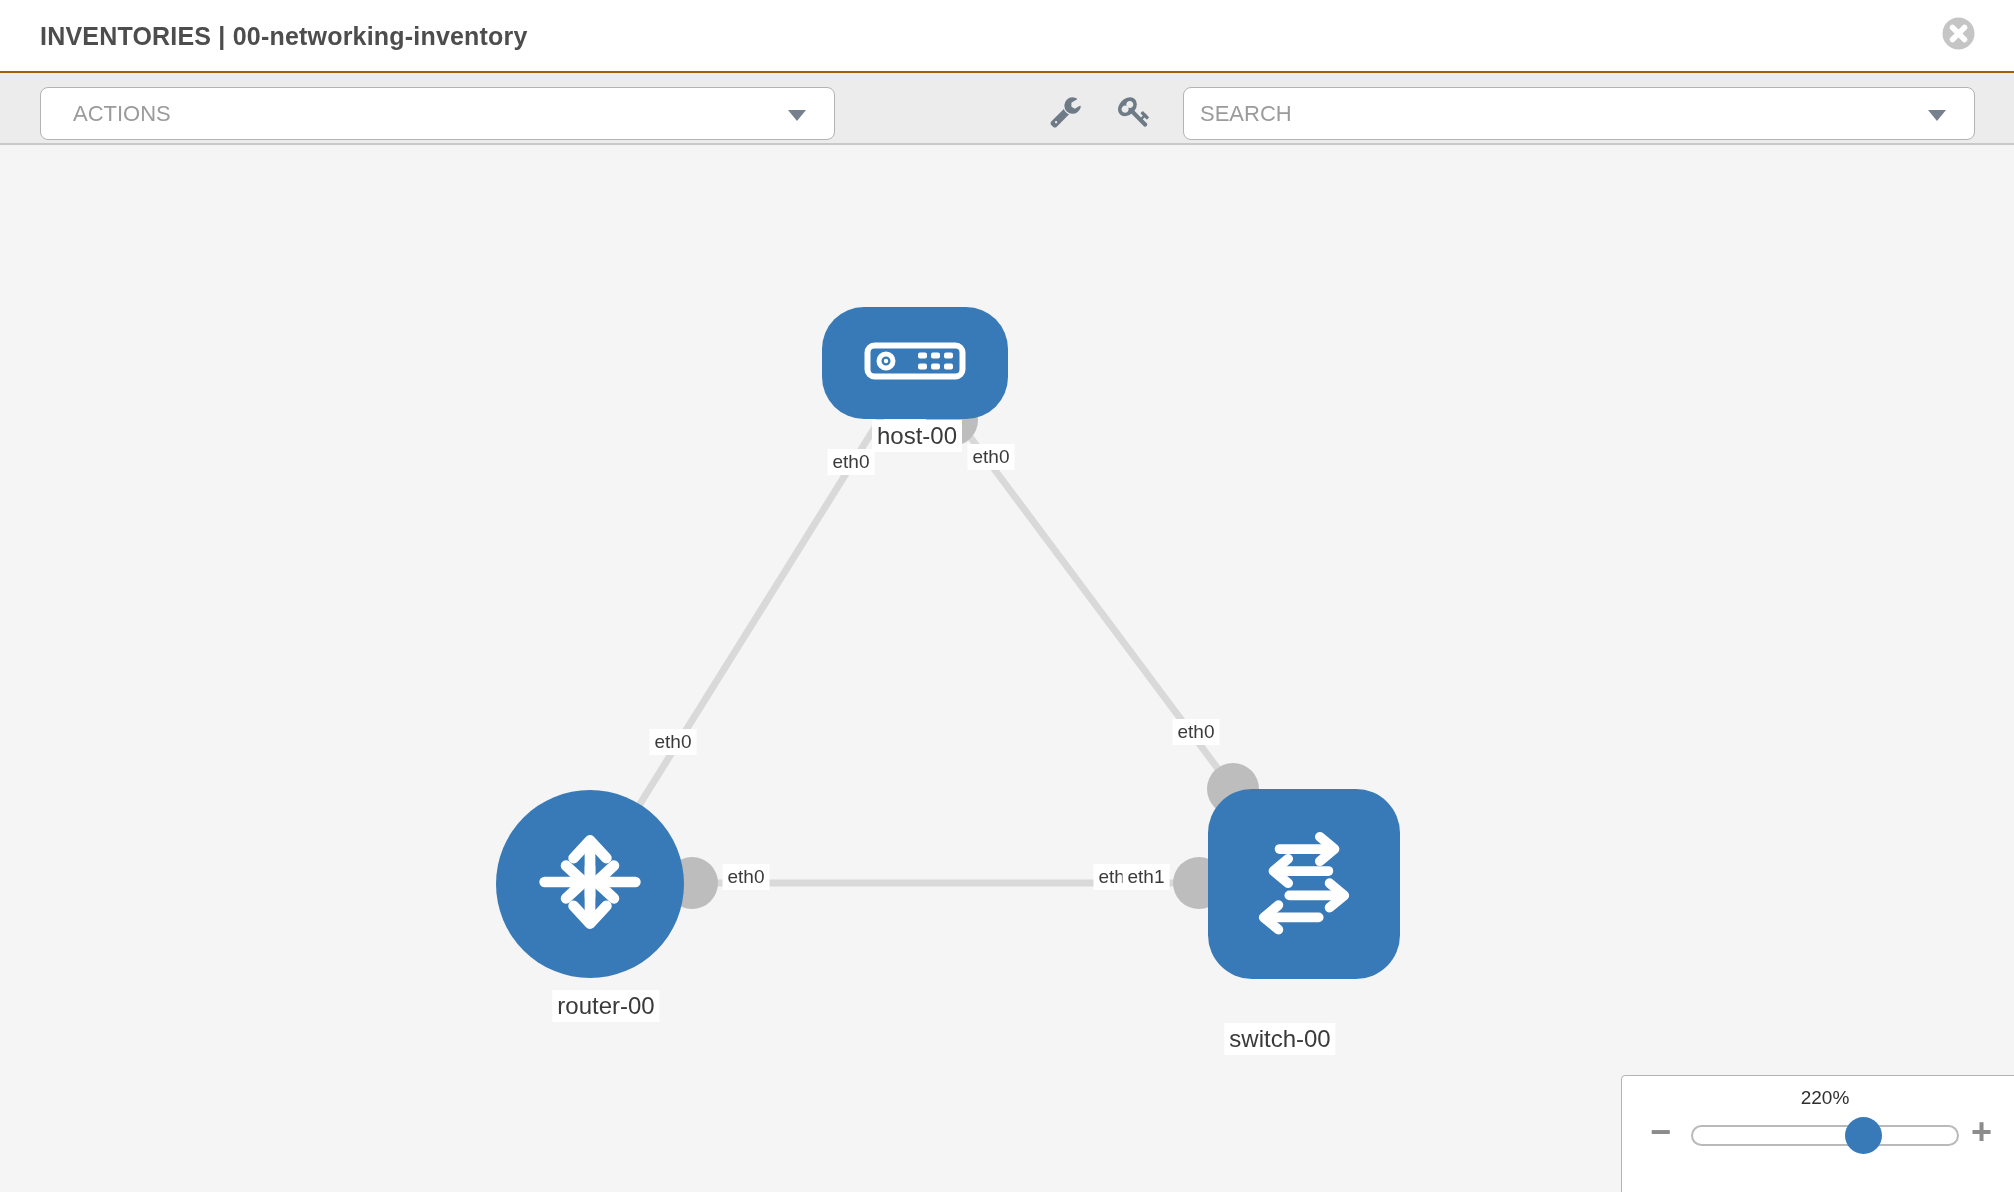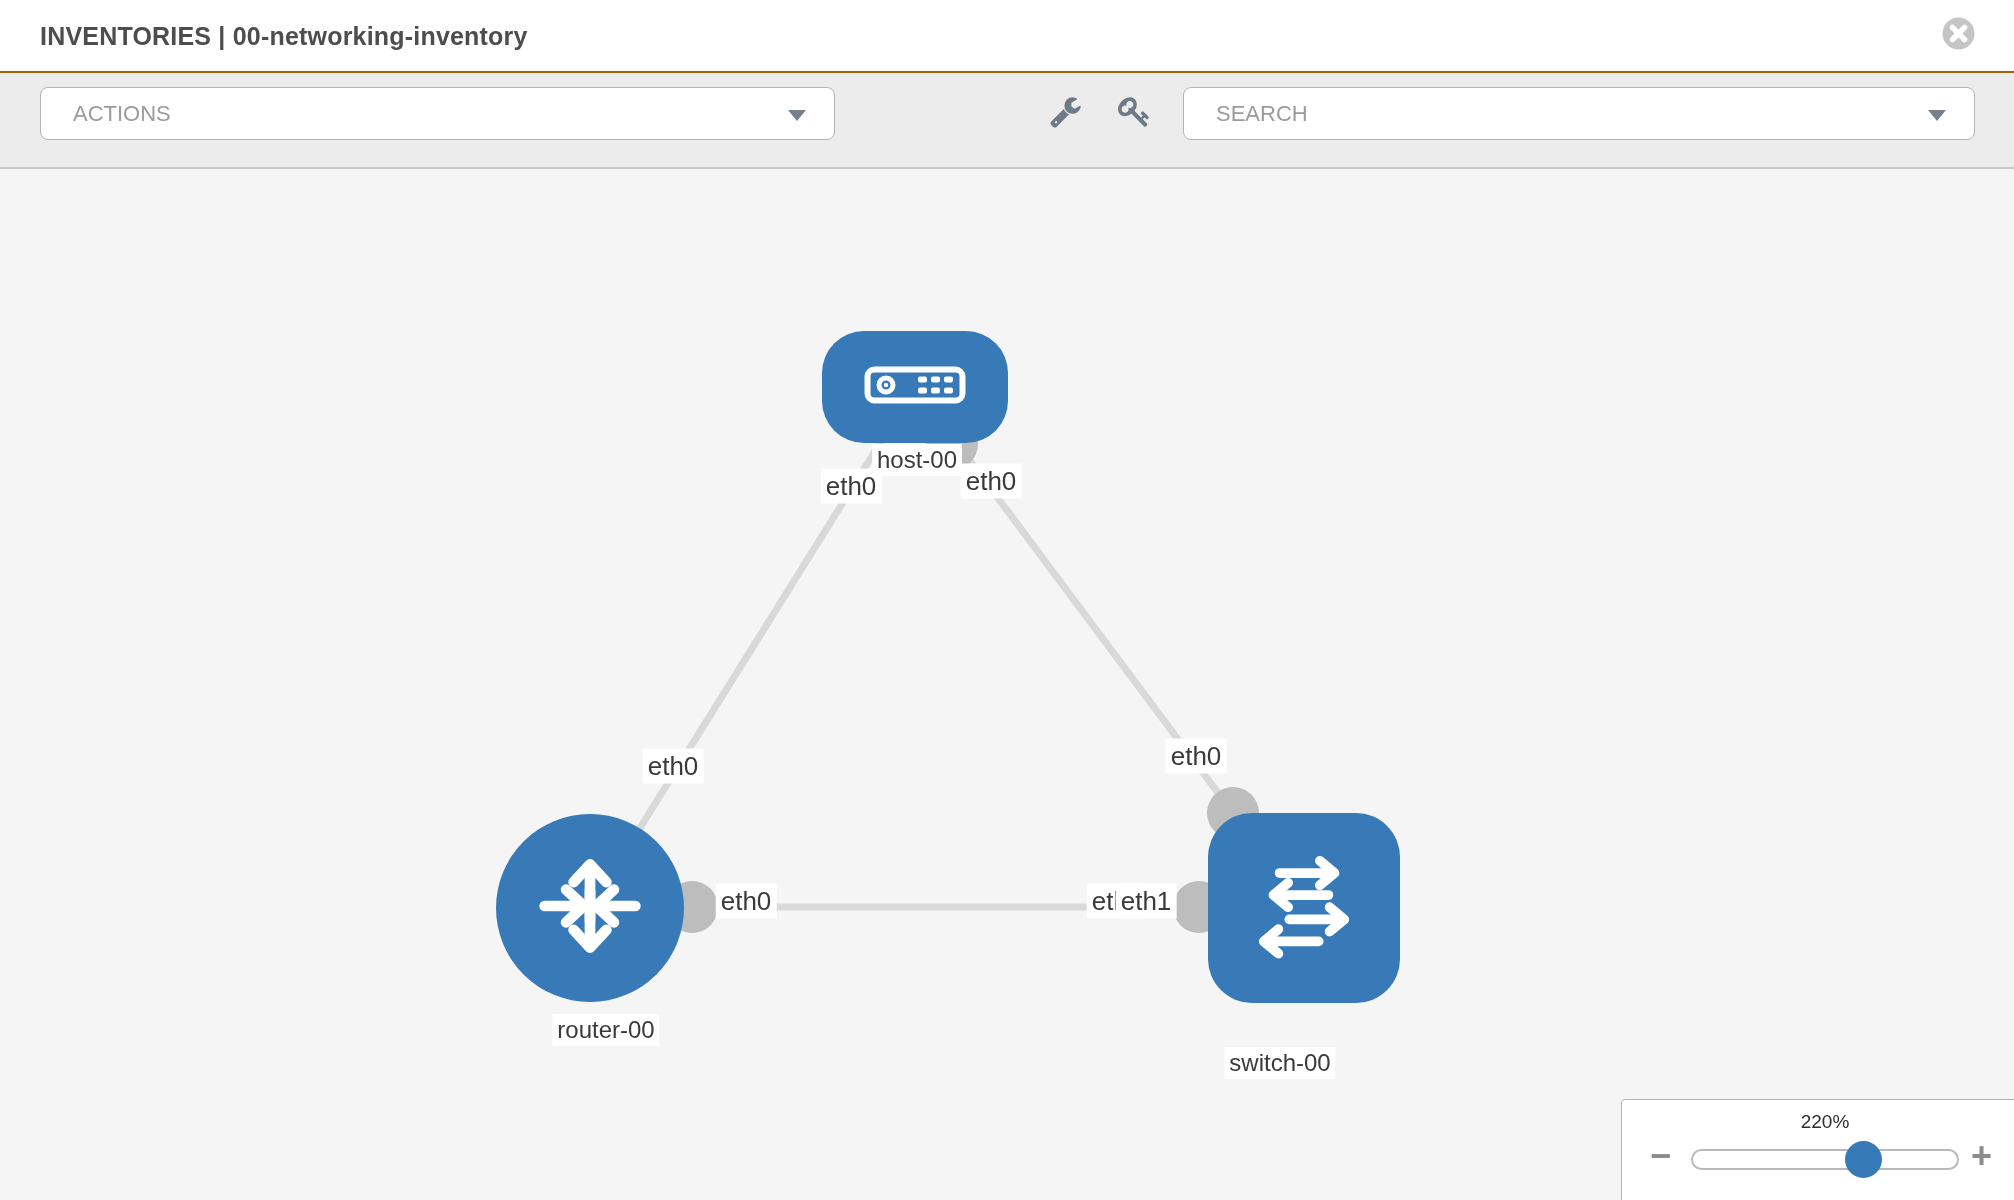--- a/index.html
+++ b/index.html
@@ -16,36 +16,36 @@
   .page-title {
     position: absolute; left: 40px; top: 0; line-height: 72px;
     font-size: 25px; font-weight: 700; color: #4d4d4d; letter-spacing: 0.2px;
   }
   .close-btn {
     position: absolute; left: 1942px; top: 17px; width: 33px; height: 33px;
     border: none; background: transparent; cursor: pointer; padding: 0;
   }
   
   .toolbar {
-    position: relative; height: 96px; background: #ececec;
+    position: relative; height: 72px; background: #ececec;
     border-bottom: 2px solid #c9c9c9;
   }
   .select-box {
     position: absolute; top: 14px; height: 53px; background: #ffffff;
     border: 1px solid #b3b3b3; border-radius: 8px;
     font-size: 22px; color: #9b9b9b; line-height: 51px; padding-left: 32px;
     cursor: pointer;
   }
   .select-box .caret {
     position: absolute; right: 28px; top: 22px; width: 0; height: 0;
     border-left: 9px solid transparent; border-right: 9px solid transparent;
     border-top: 11px solid #76818d;
   }
   .actions-box { left: 40px; width: 795px; }
-  .search-box  { left: 1183px; width: 792px; }
+  .search-box  { left: 1183px; width: 792px; padding-left: 16px; }
   .tool-icon {
     position: absolute; top: 22px; width: 34px; height: 34px;
     cursor: pointer; background: transparent; border: none; padding: 0;
   }
   .wrench-btn { left: 1048px; }
   .key-btn    { left: 1117px; }
   
   .canvas {
     position: relative; height: 1047px; background: #f5f5f5; overflow: hidden;
   }
@@ -60,21 +60,21 @@
   }
   .node-host   { left: 822px;  top: 162px; width: 186px; height: 112px; border-radius: 42px; }
   .node-router { left: 496px;  top: 645px; width: 188px; height: 188px; border-radius: 50%; }
   .node-switch { left: 1208px; top: 644px; width: 192px; height: 190px; border-radius: 44px; }
   .chip {
     position: absolute; transform: translate(-50%, -50%);
     background: #ffffff; color: #3a3a3a; white-space: nowrap;
     padding: 2px 5px; z-index: 4;
   }
   .chip-node { font-size: 24px; }
-  .chip-if   { font-size: 26px; }
+  .chip-if   { font-size: 19px; }
   
   .zoom-panel {
     position: absolute; left: 1621px; top: 930px; width: 420px; height: 160px;
     background: #ffffff; border: 1px solid #b3b3b3; border-radius: 4px; z-index: 5;
   }
   .zoom-level {
     position: absolute; left: 203px; top: 11px; transform: translateX(-50%);
     font-size: 19px; color: #2f2f2f;
   }
   .zoom-minus, .zoom-plus {

